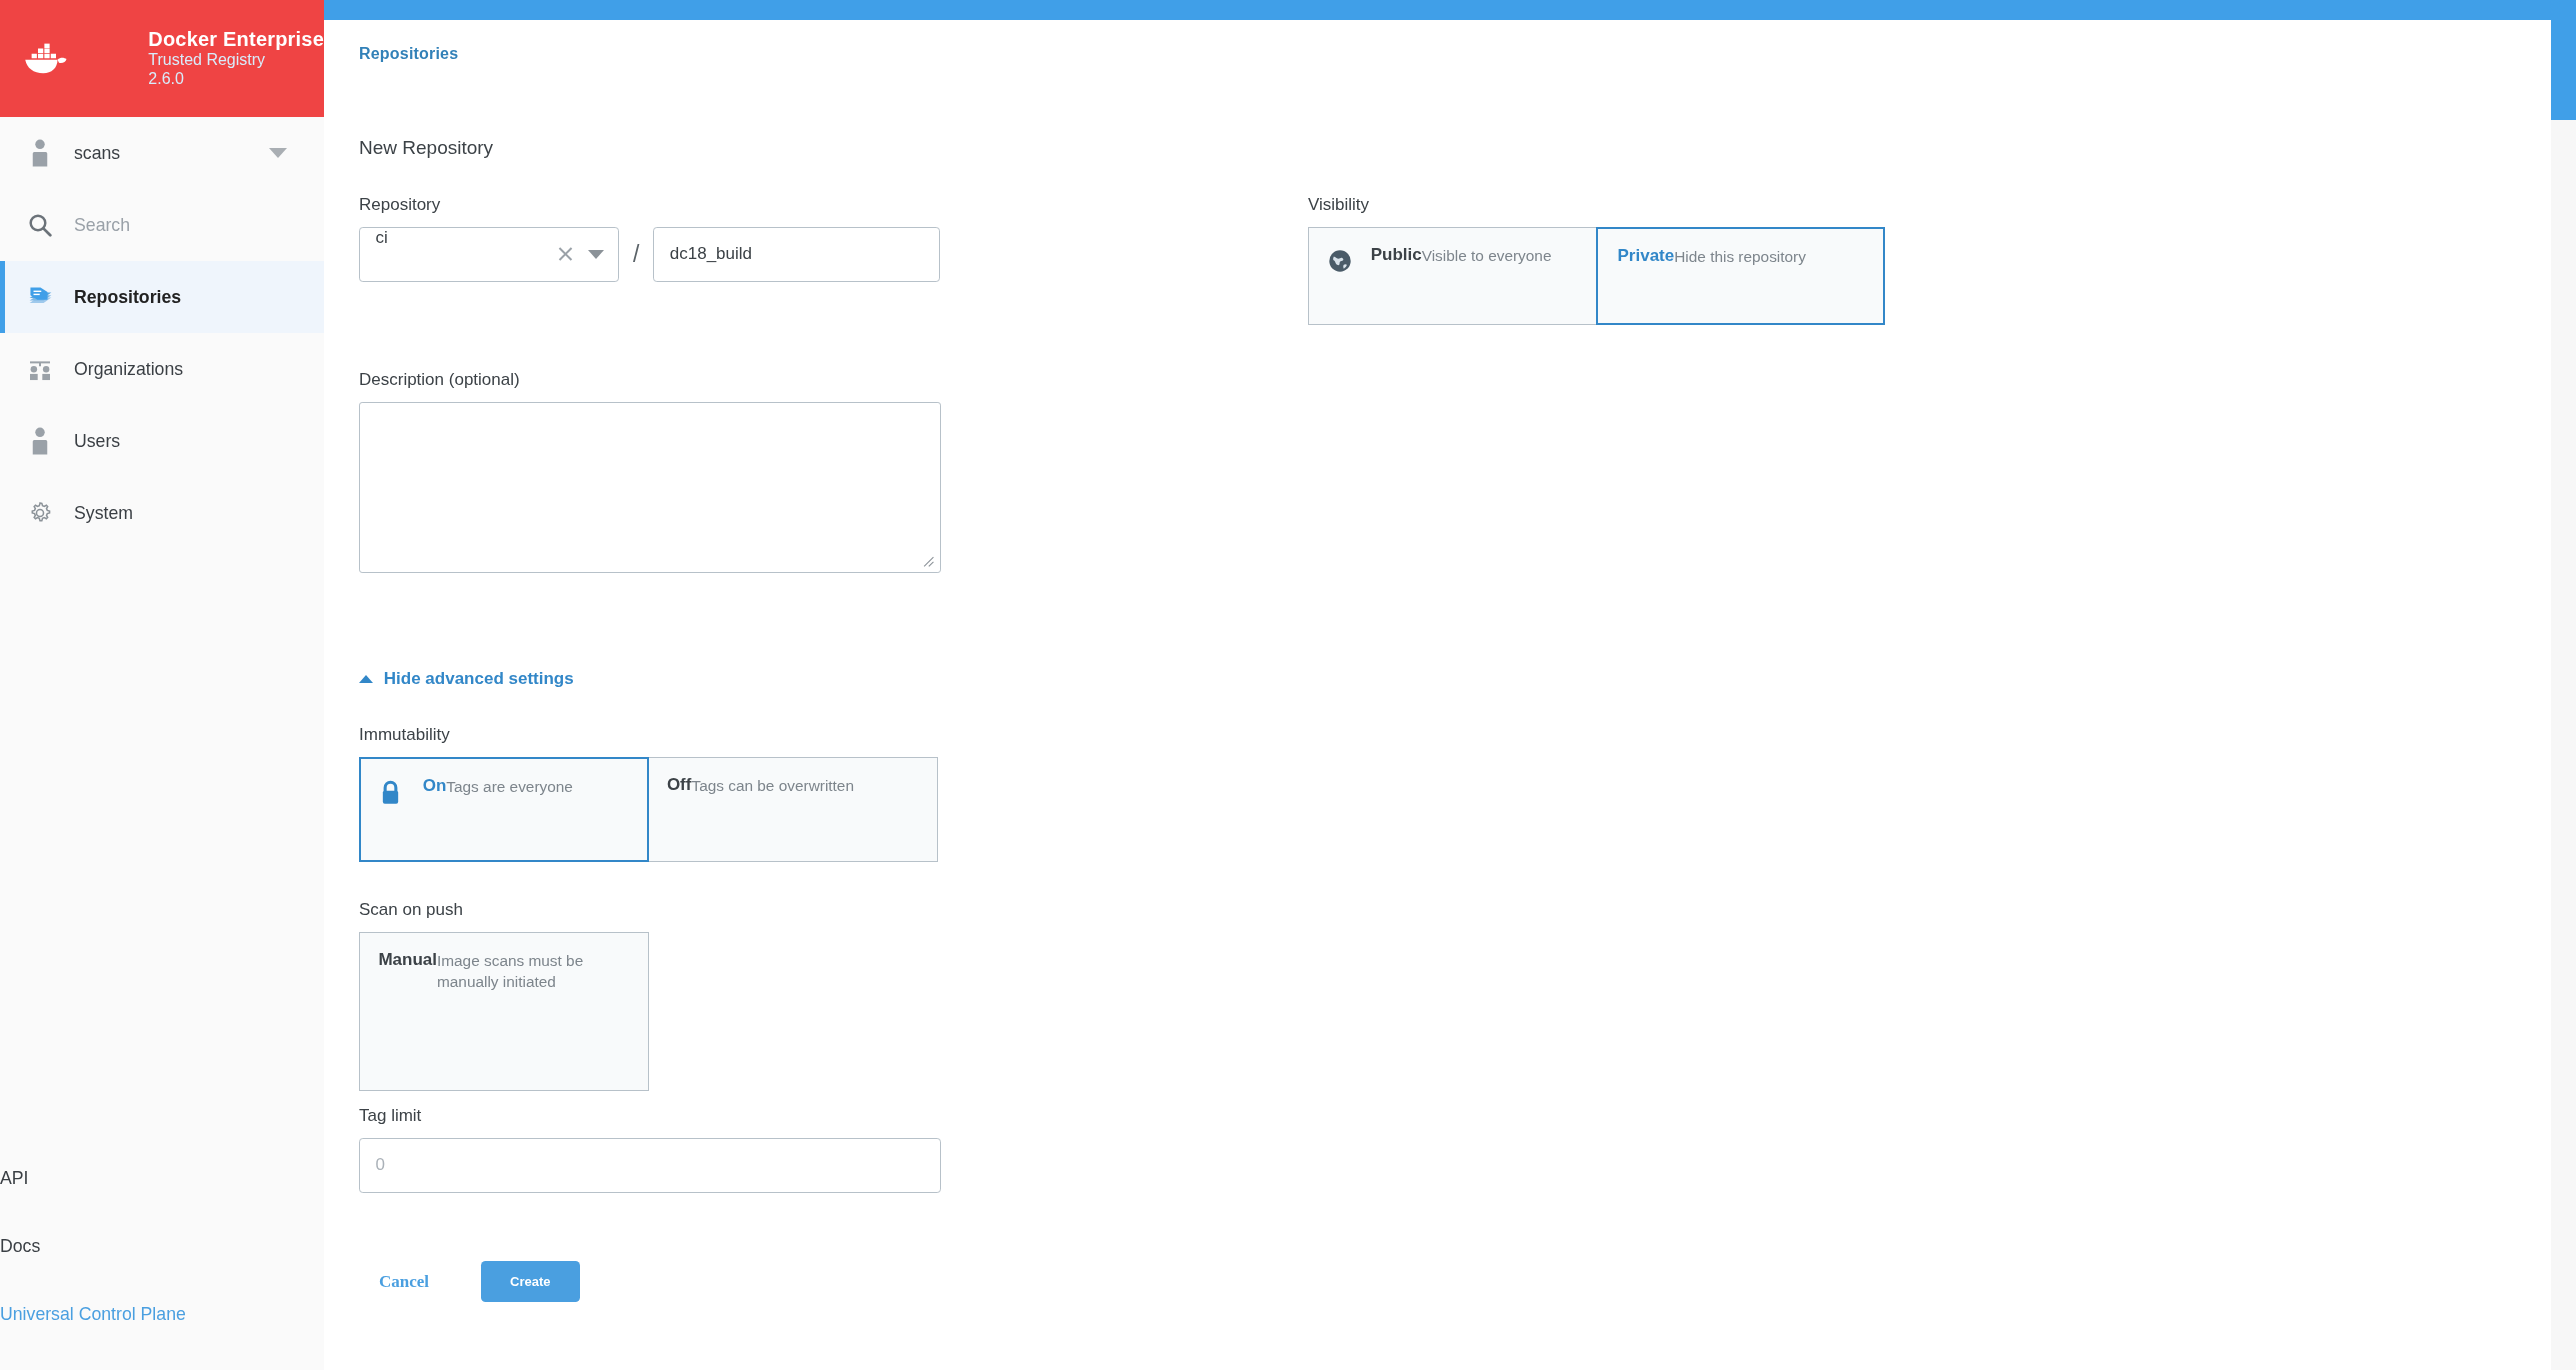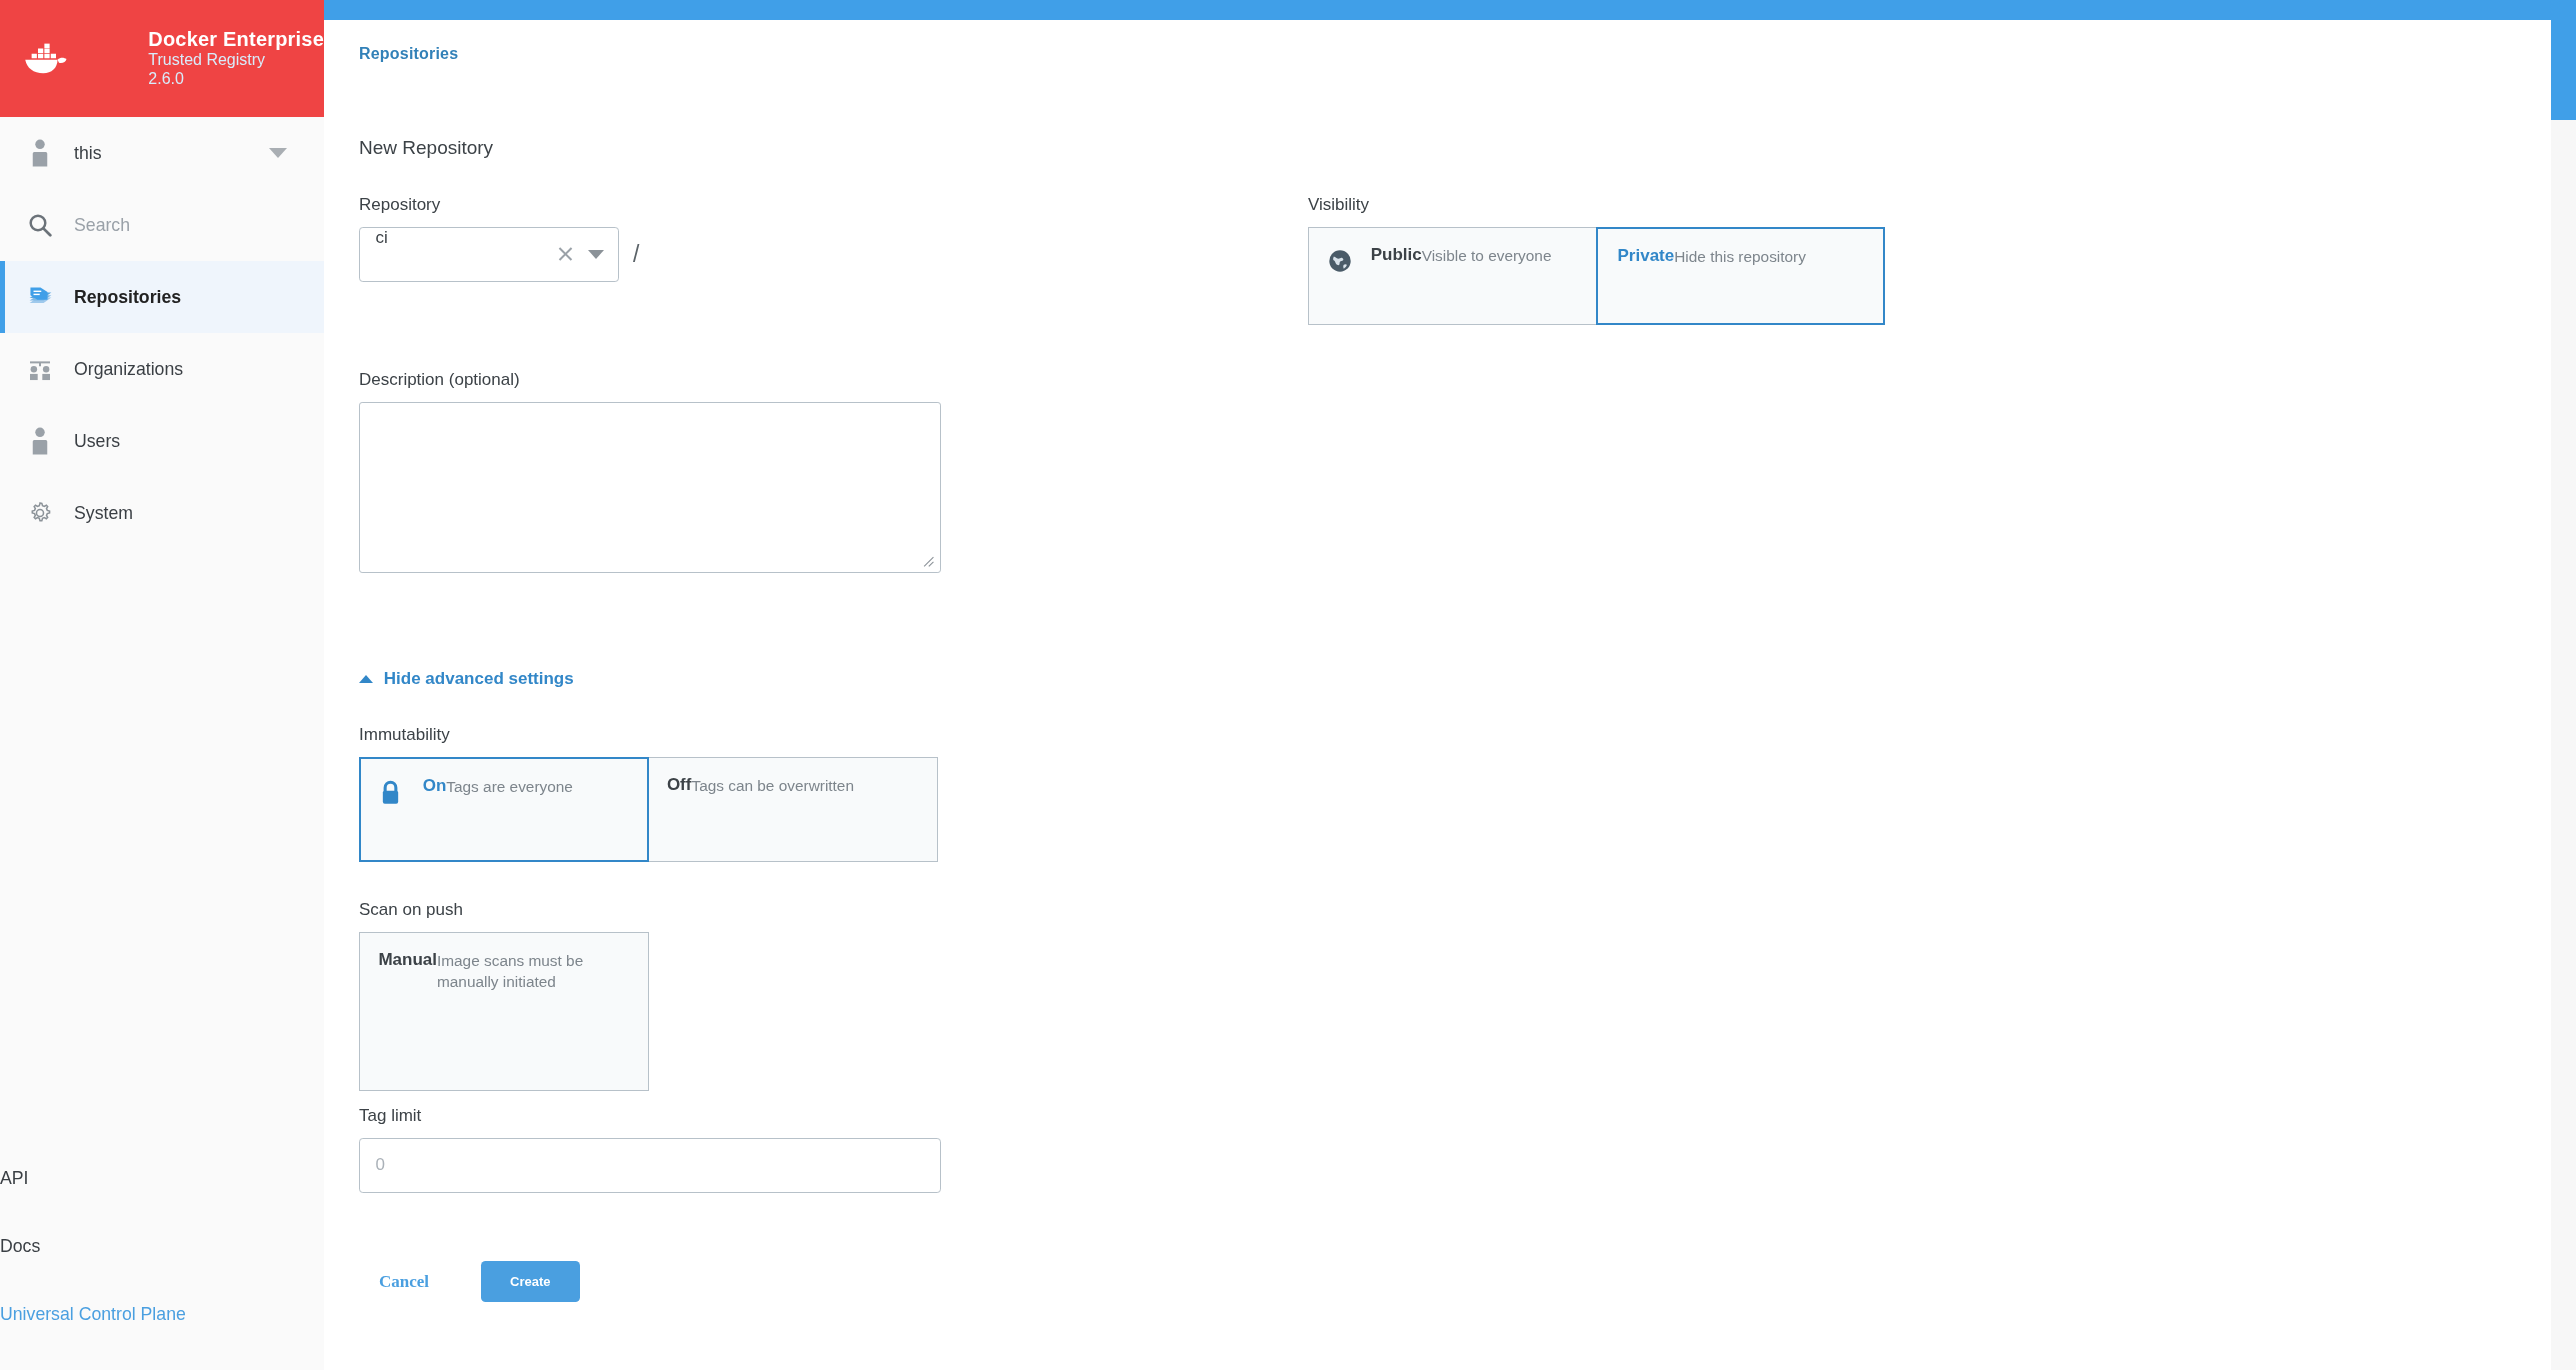--- a/index.html
+++ b/index.html
@@ -269,21 +269,21 @@
 
     <nav class="nav">
 
       <div class="nav-row">
         <span class="ic">
           <svg width="20" height="29" viewBox="0 0 26 38">
             <circle cx="13" cy="7" r="6.2" fill="#9aa1a8"></circle>
             <path d="M5.5 17 h15 a2 2 0 0 1 2 2 v17 h-19 v-17 a2 2 0 0 1 2 -2 z" fill="#9aa1a8"></path>
           </svg>
         </span>
-        <span class="nav-label">this</span>
+        <span class="nav-label">scans</span>
         <span class="caret-down"></span>
       </div>
 
       <div class="search-row">
         <span class="ic">
           <svg width="24.6" height="24.6" viewBox="0 0 32 32">
             <circle cx="13" cy="13" r="9.5" fill="none" stroke="#6b7279" stroke-width="3.2"></circle>
             <line x1="20" y1="20" x2="29" y2="29" stroke="#6b7279" stroke-width="3.6" stroke-linecap="round"></line>
           </svg>
         </span>
@@ -355,20 +355,21 @@
       <div class="field-label">Repository</div>
       <div class="repo-row">
         <div class="select-box">
           <span class="select-value">ci</span>
           <span class="select-icons">
             <span class="x-icon"></span>
             <span class="tri-down"></span>
           </span>
         </div>
         <span class="slash">/</span>
+        <input class="text-input" type="text" value="dc18_build" style="">
       </div>
     </section>
 
     <section class="vis-block">
       <div class="field-label">Visibility</div>
       <div class="card-group">
 
         <div class="card vis-card public">
           <span class="card-ic">
             <svg width="26" height="26" viewBox="0 0 34 34">

